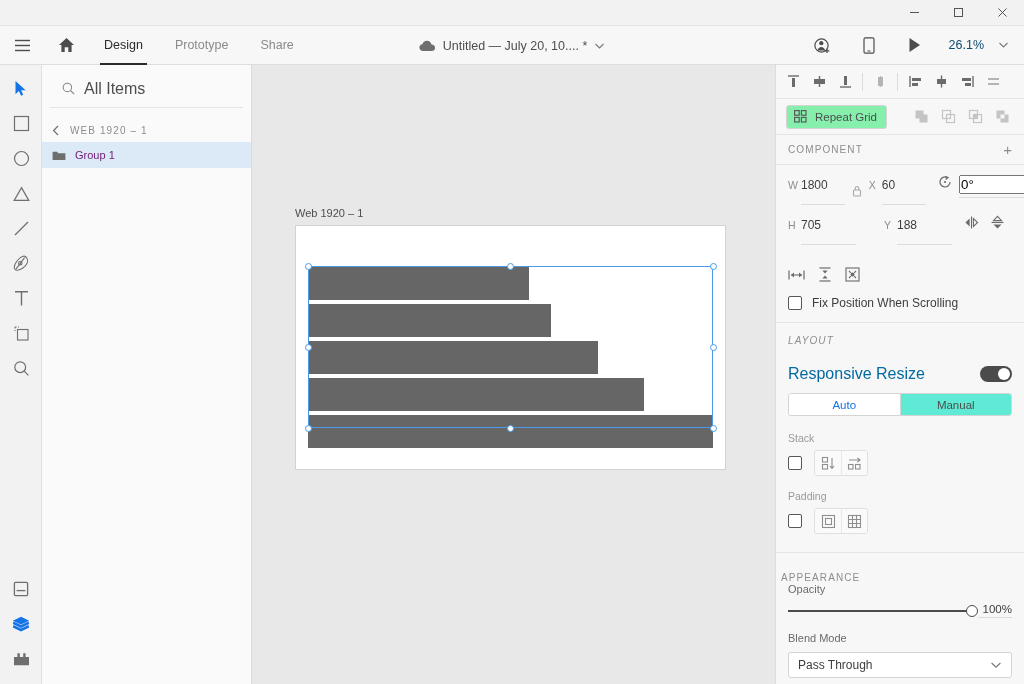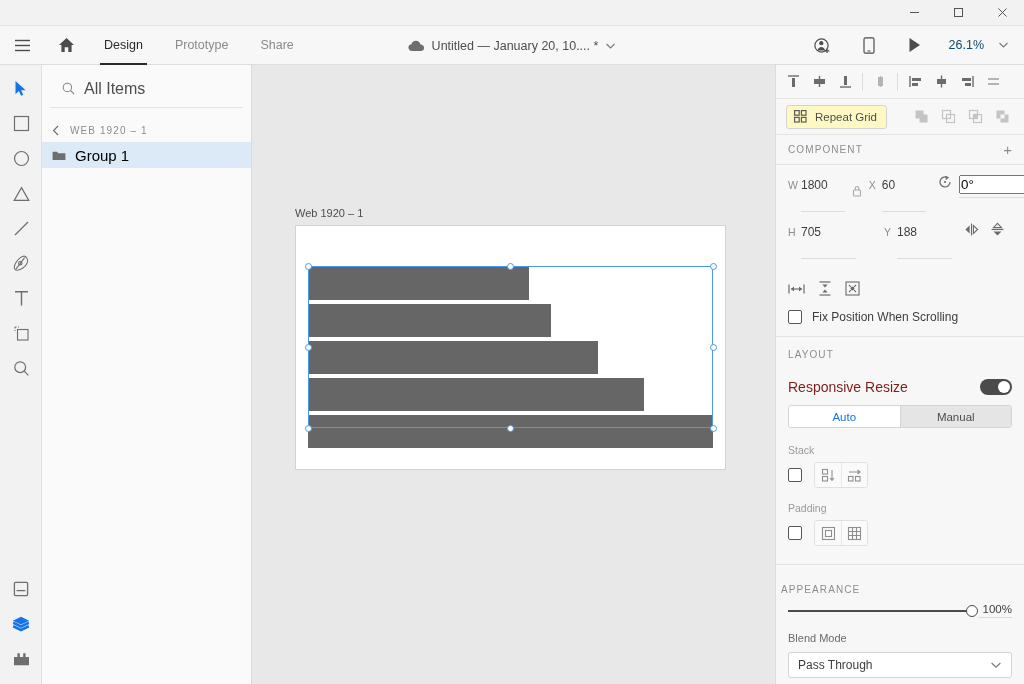--- a/index.html
+++ b/index.html
@@ -85,21 +85,21 @@
     display: flex; align-items: center; height: 24px; margin-top: 10px;
     padding-left: 10px; gap: 10px;
   }
   .breadcrumb .bc-label {
     font-size: 10px; color: #8d8d8d; letter-spacing: 1.1px;
   }
   .layer-row {
     display: flex; align-items: center; height: 26px; padding-left: 10px; gap: 9px;
   }
   .layer-row.selected { background: #dbeaf6; }
-  .layer-name { font-size: 15px; color: #000000; }
+  .layer-name { font-size: 11px; color: #701a75; }
 
   
   .canvas {
     position: absolute; left: 252px; top: 65px; width: 523px; height: 619px;
     background: #e8e8e8; overflow: hidden;
   }
   .artboard-label {
     position: absolute; left: 43px; top: 142px;
     font-size: 11px; color: #4d4d4d;
   }
@@ -133,21 +133,21 @@
     color: #6b6b6b;
   }
   .al-sep { width: 1px; height: 18px; background: #dcdcdc; margin: 0 4px; }
 
   .grid-row {
     display: flex; align-items: center; height: 36px; padding: 0 10px;
     border-bottom: 1px solid #e4e4e4;
   }
   .repeat-grid {
     display: flex; align-items: center; gap: 8px;
-    border: 1px solid #d4d4d4; border-radius: 3px; background: #fef9c3;
+    border: 1px solid #d4d4d4; border-radius: 3px; background: #86efac;
     height: 24px; padding: 0 9px 0 7px;
   }
   .repeat-grid .lbl { font-size: 11.5px; color: #4d4d4d; }
   .bool-ops { margin-left: auto; display: flex; gap: 3px; }
   .bool-btn {
     width: 24px; height: 24px; display: flex; align-items: center; justify-content: center;
     color: #c4c4c4;
   }
 
   .sec-head {
@@ -156,21 +156,21 @@
   }
   .sec-title {
     font-size: 10px; color: #8d8d8d; letter-spacing: 1.1px;
   }
   .sec-plus { margin-left: auto; color: #8d8d8d; font-size: 15px; line-height: 1; }
 
   .props { padding: 10px 12px 8px 12px; position: relative; }
   .prow { display: flex; align-items: flex-start; gap: 0; margin-bottom: 6px; }
   .field { display: flex; align-items: baseline; width: 68px; }
   .field .k { font-size: 10.5px; color: #8d8d8d; width: 13px; }
-  .field .vwrap { border-bottom: 1px solid #dcdcdc; flex: 1; padding-bottom: 18px; }
+  .field .vwrap { border-bottom: 1px solid #dcdcdc; flex: 1; padding-bottom: 11px; }
   .field .v {
     border: 0; background: transparent; outline: none; width: 100%;
     font-family: "Liberation Sans", sans-serif; font-size: 12px; color: #3d3d3d;
   }
   .lock-col { width: 28px; display: flex; justify-content: center; padding-top: 10px; color: #a8a8a8; }
   .rot-field { display: flex; align-items: baseline; gap: 7px; width: 74px; }
   .rot-field .vwrap { border-bottom: 1px solid #dcdcdc; flex: 1; padding-bottom: 3px; }
   .flip-row { display: flex; align-items: center; gap: 12px; padding-top: 6px; }
   .icon-btn { color: #6b6b6b; display: flex; align-items: center; justify-content: center; }
 
@@ -183,36 +183,36 @@
   .cbox {
     width: 14px; height: 14px; border: 1.5px solid #575757; border-radius: 2px; background: #fff;
   }
   .check-label { font-size: 12px; color: #3d3d3d; }
 
   .layout-sec { padding-top: 2px; }
   .sub-label { font-size: 10.5px; color: #9a9a9a; padding: 0 12px; }
   .resp-row {
     display: flex; align-items: center; padding: 10px 12px 0 12px;
   }
-  .resp-label { font-size: 14px; color: #7f1d1d; }
+  .resp-label { font-size: 16px; color: #0369a1; }
   .toggle {
     margin-left: auto; width: 32px; height: 16px; border-radius: 8px; background: #4b4b4b;
     position: relative;
   }
   .toggle .knob {
     position: absolute; right: 2px; top: 2px; width: 12px; height: 12px;
     border-radius: 50%; background: #fff;
   }
   .segmented {
     display: flex; margin: 10px 12px 0 12px; height: 23px;
     border: 1px solid #d4d4d4; border-radius: 3px; overflow: hidden; background: #fff;
   }
   .seg {
     flex: 1; display: flex; align-items: center; justify-content: center;
-    font-size: 11.5px; color: #4d4d4d; background: #e5e5e5;
+    font-size: 11.5px; color: #4d4d4d; background: #5eead4;
   }
   .seg.active { color: #1473e6; background: #ffffff; }
   .seg + .seg { border-left: 1px solid #d4d4d4; }
 
   .opt-row { display: flex; align-items: center; gap: 12px; padding: 6px 12px 0 12px; }
   .sq-check { width: 14px; height: 14px; border: 1.5px solid #575757; border-radius: 2px; background:#fff; }
   .mini-group { display: flex; border: 1px solid #e0e0e0; border-radius: 3px; overflow: hidden; }
   .mini-btn {
     width: 26px; height: 24px; display: flex; align-items: center; justify-content: center;
     color: #a8a8a8; background: #fafafa;
@@ -286,21 +286,21 @@
         <span>Share</span>
       </div>
     </div>
 
     <div class="appbar-center">
       <span style="display:flex;">
         <svg width="17" height="12" viewBox="0 0 17 12">
           <path d="M4.2 11 C1.9 11 0.4 9.5 0.4 7.6 C0.4 5.9 1.7 4.5 3.4 4.3 C3.9 2.2 5.7 0.8 7.9 0.8 C10.2 0.8 12.1 2.4 12.5 4.6 C14.6 4.7 16.1 6.1 16.1 7.9 C16.1 9.7 14.6 11 12.6 11 Z" fill="#6e6e6e"></path>
         </svg>
       </span>
-      <span class="doc-title">Untitled — January 20, 10.... *</span>
+      <span class="doc-title">Untitled — July 20, 10.... *</span>
       <span style="display:flex;pointer-events:auto;">
         <svg width="11" height="8" viewBox="0 0 11 8">
             <path d="M1.5 2 L5.5 6 L9.5 2" fill="none" stroke="#7a7a7a" stroke-width="1.1"></path>
           </svg>
       </span>
     </div>
 
     <div class="appbar-right">
       <div class="ab-icon">
         <svg width="17" height="17" viewBox="0 0 17 17">
@@ -650,21 +650,21 @@
         </svg>
       </span>
     </div>
 
     <div class="check-row">
       <span class="cbox"></span>
       <span class="check-label">Fix Position When Scrolling</span>
     </div>
 
     <div class="layout-sec">
-      <div style="height:30px; display:flex; align-items:center; padding:0 12px;">
+      <div style="height:30px; display:flex; align-items:center; padding:0 12px;font-style:italic;">
         <span class="sec-title">LAYOUT</span>
       </div>
 
       <div class="resp-row">
         <span class="resp-label">Responsive Resize</span>
         <span class="toggle">
             <span class="knob"></span>
           </span>
       </div>
 
@@ -711,20 +711,21 @@
             </svg>
           </span>
         </span>
       </div>
     </div>
 
     <div class="appearance">
       <div style="height:30px; display:flex; align-items:flex-end; padding:0 5px;">
         <span class="sec-title">APPEARANCE</span>
       </div>
+      <div class="op-label">Opacity</div>
       <div class="slider-row">
         <span class="track">
             <span class="sl-knob"></span>
           </span>
         <span class="op-val">100%</span>
       </div>
       <div class="op-label" style="margin-top:14px">Blend Mode</div>
       <div class="select">
         <span class="sv">Pass Through</span>
         <span class="chev">

